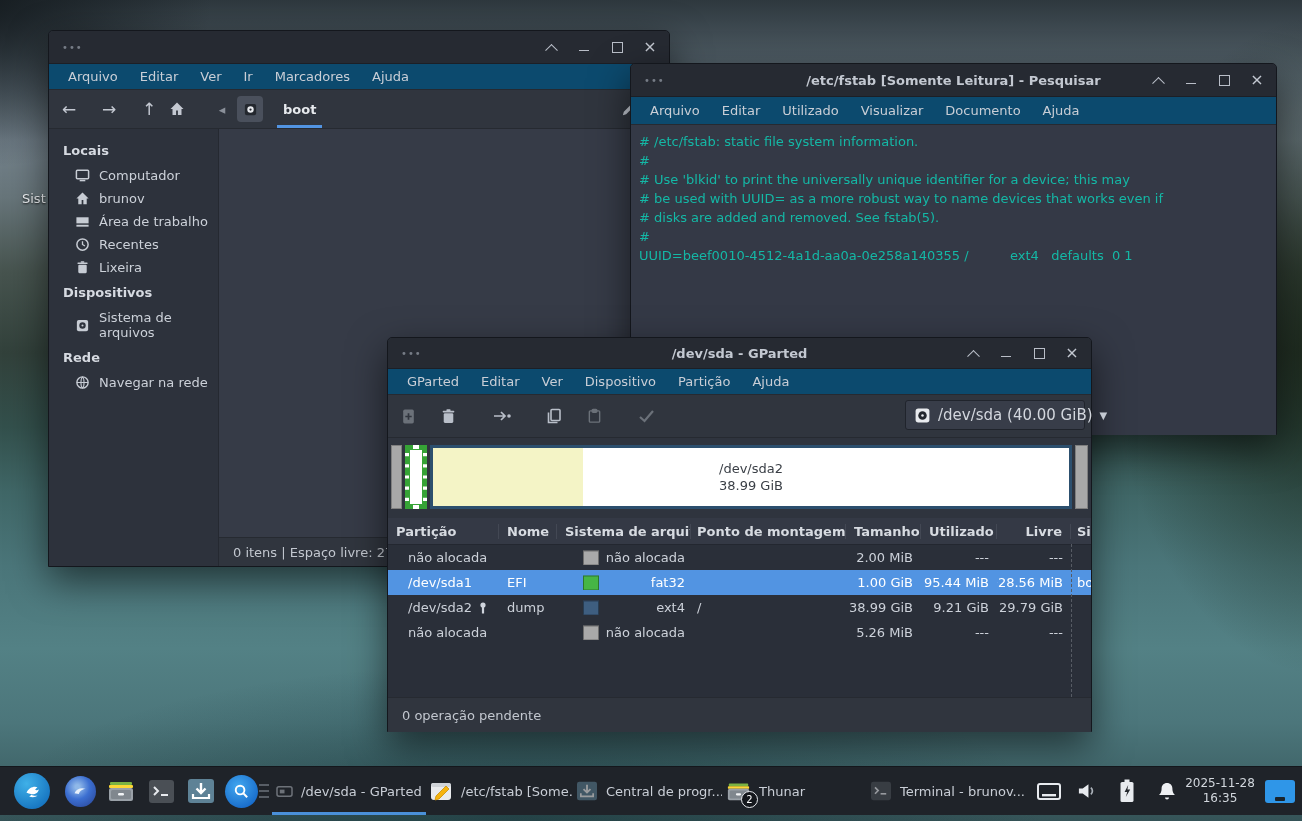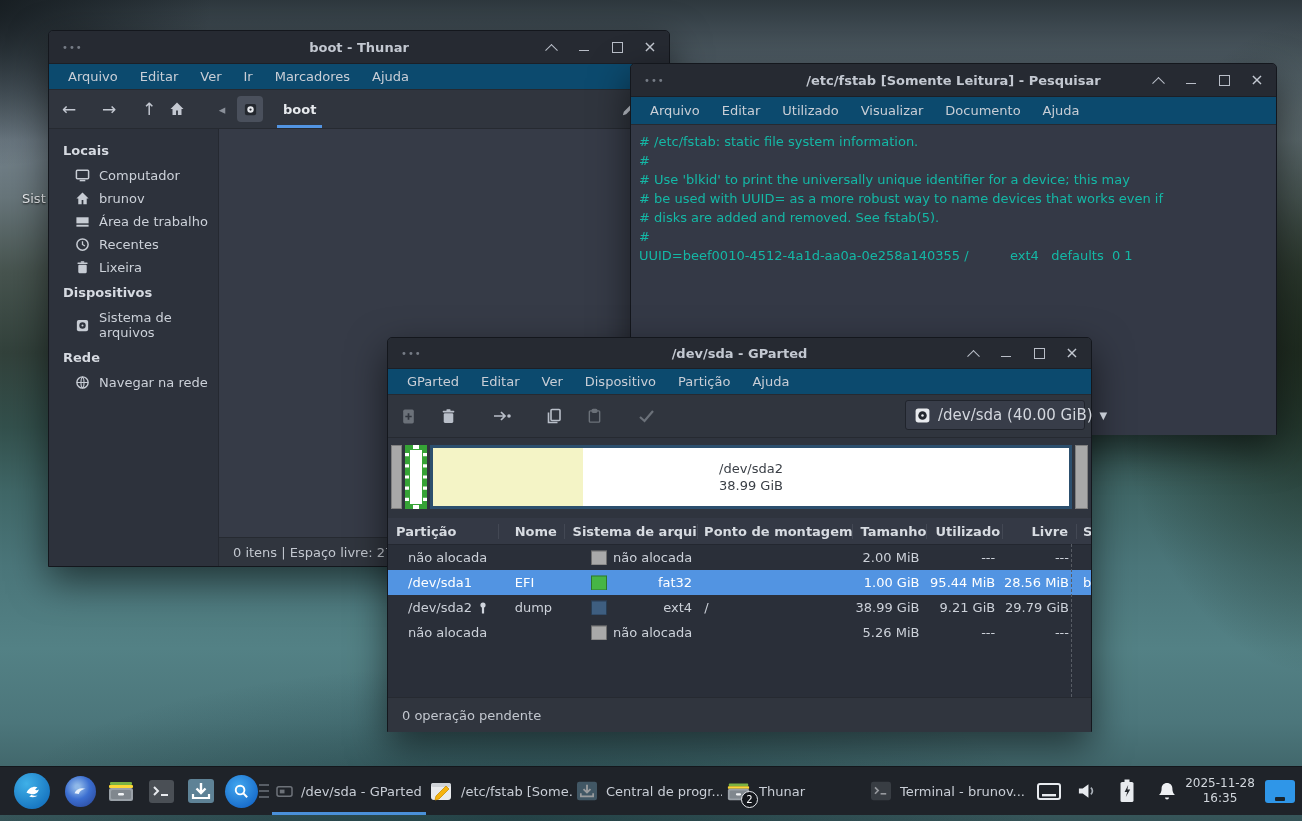--- a/index.html
+++ b/index.html
@@ -70,21 +70,21 @@
   .seg-sda2{background:#ffffff;border:3px solid #2c4f6e;display:flex;flex-direction:column;align-items:center;justify-content:center;}
   .seg-sda2 .used{position:absolute;left:0;top:0;bottom:0;width:150px;background:#f4f4c6;}
   .seg-sda2 .lbl{position:relative;font-size:13px;color:#3a3f46;line-height:17px;text-align:center;}
   .gp-table{height:179px;background:#2a2f39;position:relative;overflow:hidden;font-size:13px;}
   .gp-hrow{display:flex;height:26px;background:#343945;border-bottom:1px solid #232730;color:#d7dbe1;font-weight:700;align-items:center;}
   .hcell{box-sizing:border-box;padding:0 8px;border-right:1px solid #434854;white-space:nowrap;overflow:hidden;}
   .gp-row{display:flex;height:25px;align-items:center;color:#ccd1d9;}
   .gp-row.selected{background:#5294e2;color:#ffffff;}
   .cell{box-sizing:border-box;padding:0 8px;white-space:nowrap;overflow:hidden;display:flex;align-items:center;}
   .c-part{width:111px;padding-left:20px;gap:7px;}
-  .c-name{width:58px;margin-left:8px;}
+  .c-name{width:58px;}
   .c-fs{width:134px;position:relative;justify-content:flex-end;padding-right:6px;}
   .c-fs .swatch{position:absolute;left:26px;top:50%;transform:translateY(-50%);width:16px;height:15px;border:1px solid rgba(0,0,0,.35);box-sizing:border-box;}
   .c-mount{width:155px;padding-left:6px;}
   .c-size{width:75px;justify-content:flex-end;}
   .c-used{width:76px;justify-content:flex-end;}
   .c-free{width:74px;justify-content:flex-end;}
   .c-flags{flex:1;padding-left:6px;}
   .col-dash{position:absolute;top:26px;bottom:0;left:683px;border-left:1px dashed #565b64;}
   .gp-status{height:34px;padding-left:14px;}
 
@@ -106,21 +106,20 @@
 </head>
 <body>
 
 <div class="desktop">
 
   <div class="desktop-label">Sist</div>
 
   <div class="win thunar">
     <div class="tbar">
       <span class="dots">•••</span>
-      <span class="title">boot - Thunar</span>
       <span class="controls">
         <span class="wc">
             <span class="chev"></span>
           </span>
         <span class="wc">
             <span class="minus"></span>
           </span>
         <span class="wc">
             <span class="maxi"></span>
           </span>

